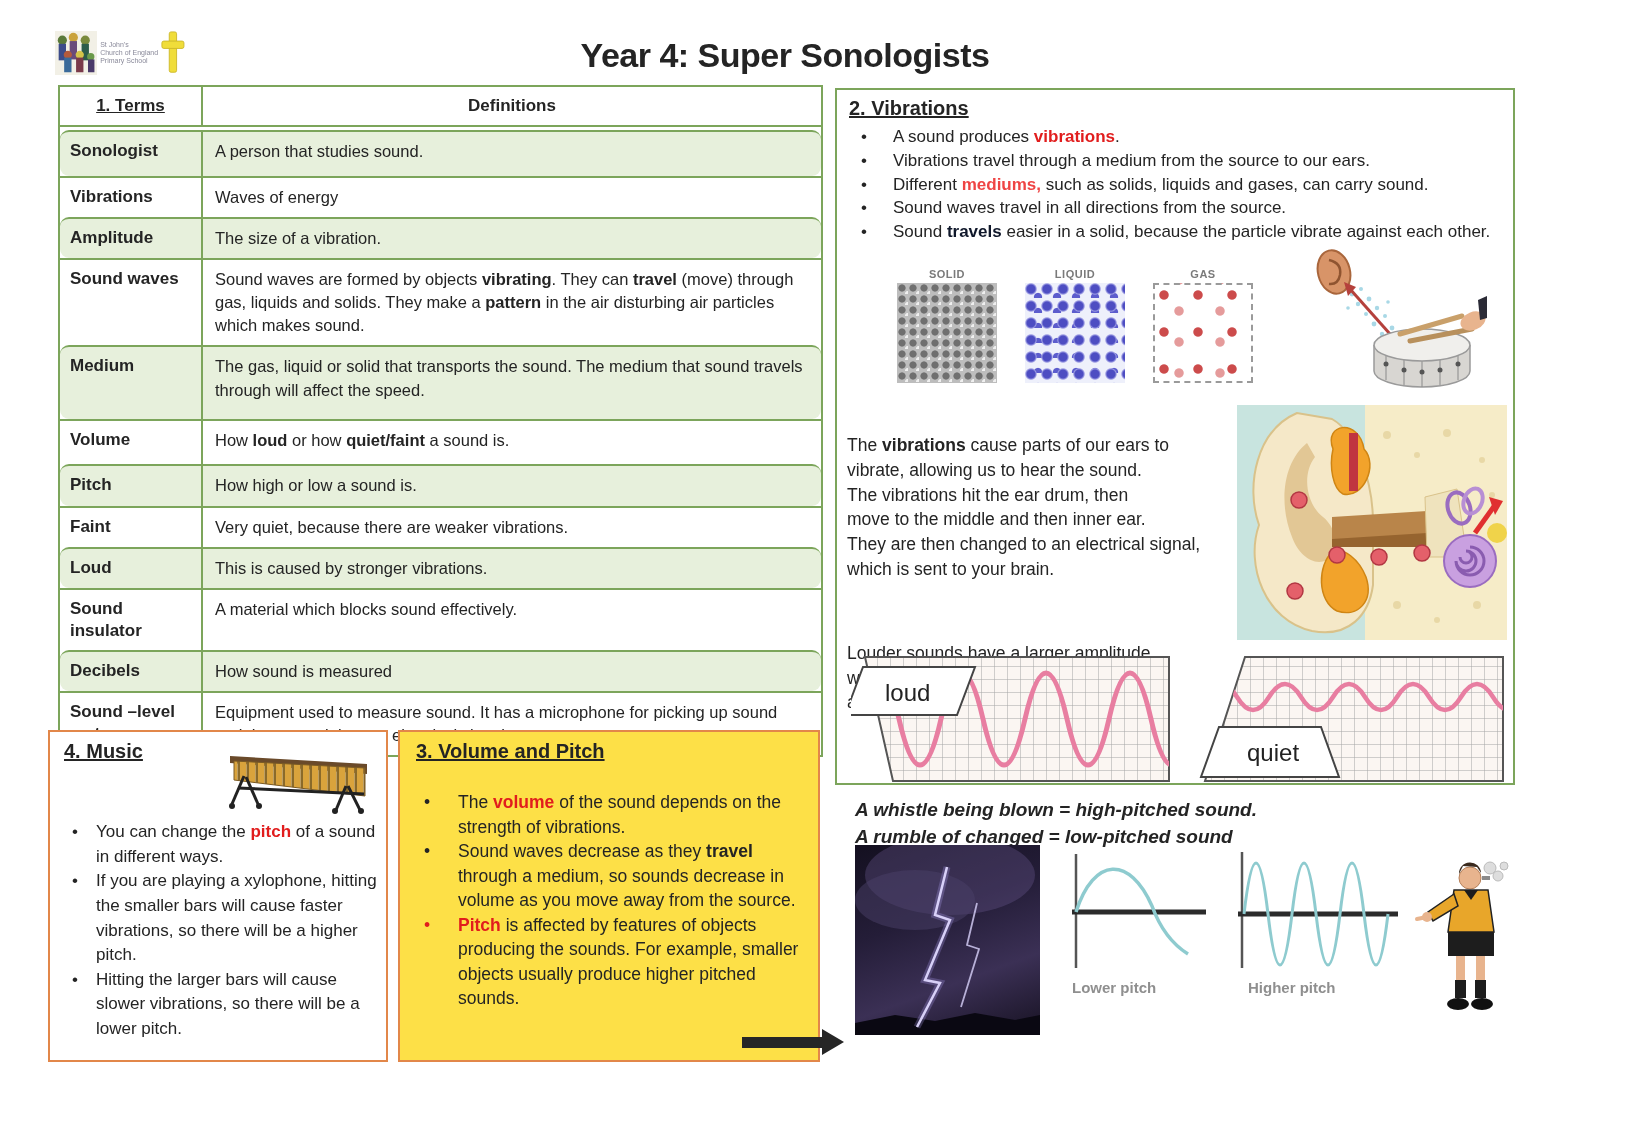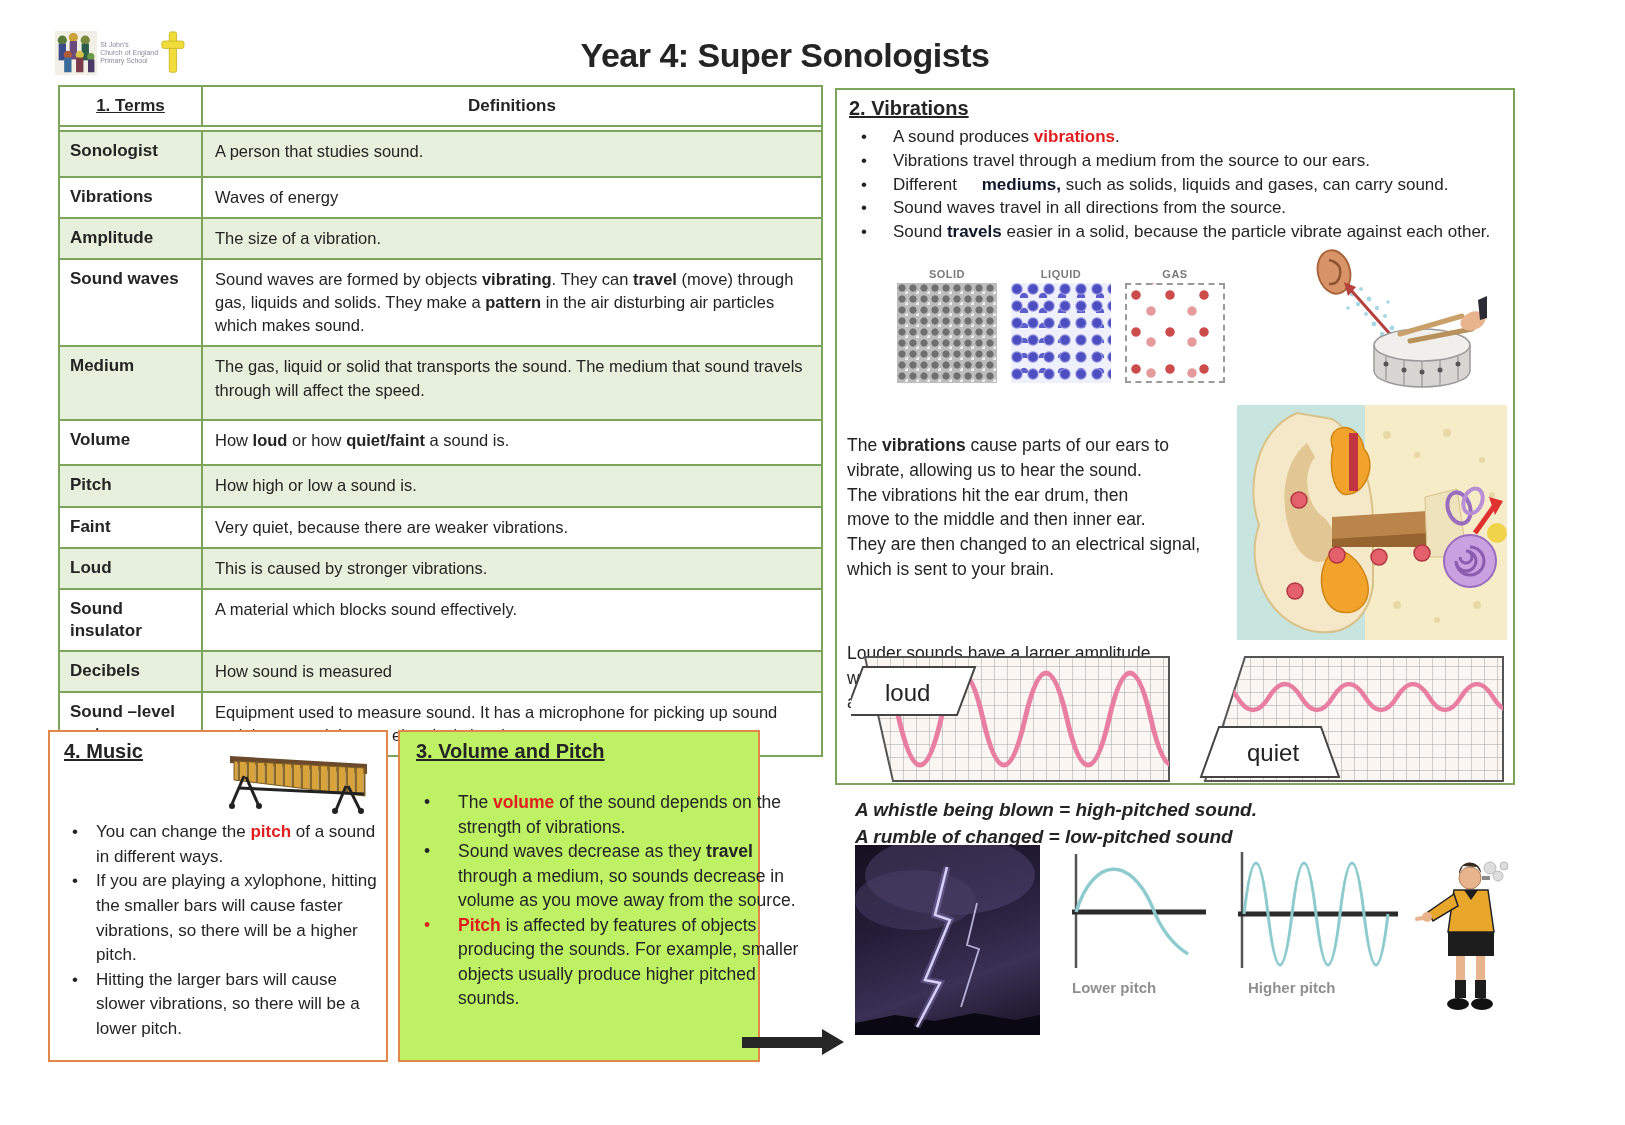--- a/index.html
+++ b/index.html
@@ -20,52 +20,52 @@
   
   .terms-table{position:absolute;left:58px;top:85px;width:765px;border:2.5px solid var(--green);background:#fff;}
   .thead{display:flex;min-height:40px;border-bottom:2px solid var(--green);}
   .thead .th{display:flex;align-items:center;justify-content:center;font-size:17px;font-weight:800;}
   .th-terms{width:143px;border-right:2px solid var(--green);text-decoration:underline;}
   .th-def{flex:1;text-align:right;}
   .tspacer{height:3px;background:#fff;}
   .trow{display:flex;border-top:2px solid var(--green);}
   .trow .term{width:143px;border-right:2px solid var(--green);padding:8px 10px;font-weight:800;font-size:17px;line-height:1.3;}
   .trow .def{flex:1;padding:8px 12px;font-size:16.5px;line-height:1.4;}
-  .trow.g{background:var(--rowgreen);}
+  .trow.g{background:var(--rowgreen);border-radius:9px;}
 
   
   .sec2{position:absolute;left:835px;top:88px;width:680px;height:697px;border:2.5px solid var(--green);background:#fff;}
   .sec-title{font-size:19px;font-weight:800;text-decoration:underline;}
   .sec2 .sec-title{position:absolute;left:12px;top:7px;font-size:20px;}
   .bullets{list-style:none;}
   .bullets li{display:flex;}
   .bullets .mk{flex:0 0 48px;padding-left:16px;}
   .bullets2{position:absolute;left:8px;top:35px;width:660px;font-size:17px;line-height:1.4;}
-  .states{position:absolute;left:60px;top:178px;display:flex;gap:14px;}
+  .states{position:absolute;left:60px;top:178px;display:flex;gap:28px;}
   .state{display:flex;flex-direction:column;align-items:center;}
   .state-label{font-size:11px;font-weight:700;color:#7a7a7a;letter-spacing:.5px;margin-bottom:3px;}
   .state-box{width:100px;height:100px;}
   .solid-box{background-color:#bdbdbd;background-image:radial-gradient(circle at 5px 5px,#6f6f6f 3.2px,rgba(0,0,0,0) 4px),radial-gradient(circle at 10.5px 10.5px,#efefef 2px,rgba(0,0,0,0) 2.8px);background-size:11px 11px;}
   .liquid-box{background-color:#eef0fb;background-image:radial-gradient(circle at 6px 6px,#4d4dc2 4px,#9a9ae2 5.2px,rgba(0,0,0,0) 6.2px),radial-gradient(circle at 13px 14px,#5c5ccd 3.6px,rgba(0,0,0,0) 4.6px);background-size:16px 17px,19px 15px;}
   .gas-box{border:2px dashed #9a9a9a;background-image:radial-gradient(circle at 9px 10px,#cc4b4b 4.2px,rgba(0,0,0,0) 5.2px),radial-gradient(circle at 24px 26px,#e59b9b 4.2px,rgba(0,0,0,0) 5.2px);background-size:34px 37px,41px 31px;}
   .drum-img{position:absolute;left:445px;top:152px;}
   .paras{position:absolute;left:10px;top:318px;width:400px;font-size:17.5px;line-height:1.42;white-space:pre-line;}
   .para2{margin-top:34px;}
   .ear-img{position:absolute;left:400px;top:315px;}
   .wave{position:absolute;top:563px;}
   .wave.loud{left:14px;}
   .wave.quiet{left:348px;}
 
   
   .sec4{position:absolute;left:48px;top:730px;width:340px;height:332px;border:2.5px solid var(--orange);background:#fff;}
   .sec4 .sec-title{position:absolute;left:14px;top:8px;font-size:20px;}
   .xylo{position:absolute;left:172px;top:12px;}
   .bullets4{position:absolute;left:8px;top:88px;width:326px;font-size:17px;line-height:1.45;}
   .bullets4 .mk{flex:0 0 38px;padding-left:14px;}
-  .sec3{position:absolute;left:398px;top:730px;width:362px;height:332px;border:2.5px solid var(--orange);background:#bef264;}
+  .sec3{position:absolute;left:398px;top:730px;width:422px;height:332px;border:2.5px solid var(--orange);background:#fde047;}
   .sec3 .sec-title{position:absolute;left:16px;top:8px;font-size:20px;}
   .bullets3{position:absolute;left:8px;top:58px;width:408px;font-size:17.5px;line-height:1.4;}
   .bullets3 .mk{flex:0 0 50px;padding-left:16px;}
   .mk.redmk{color:var(--red);}
 
   
   .captions{position:absolute;left:855px;top:797px;font-size:19px;font-weight:800;font-style:italic;line-height:1.42;}
   .black-arrow{position:absolute;left:742px;top:1029px;z-index:5;display:flex;align-items:center;}
   .black-arrow .shaft{width:80px;height:11px;background:#262626;}
   .black-arrow .head{width:0;height:0;border-top:13px solid transparent;border-bottom:13px solid transparent;border-left:22px solid #262626;}
@@ -173,21 +173,21 @@
       <li>
           <span class="mk">•</span>
           <span><span>A sound produces </span><span class="b" style="color: rgb(225, 29, 29);">vibrations</span><span>.</span></span>
         </li>
       <li>
           <span class="mk">•</span>
           <span><span>Vibrations travel through a medium from the source to our ears.</span></span>
         </li>
       <li>
           <span class="mk">•</span>
-          <span><span>Different </span><span class="b" style="color: #0f172a; margin-left: 20px;">mediums,</span><span> such as solids, liquids and gases, can carry sound.</span></span>
+          <span><span>Different </span><span class="b" style="color: #ef4444;">mediums,</span><span> such as solids, liquids and gases, can carry sound.</span></span>
         </li>
       <li>
           <span class="mk">•</span>
           <span><span>Sound waves travel in all directions from the source.</span></span>
         </li>
       <li>
           <span class="mk">•</span>
           <span><span>Sound </span><span class="b" style="color: #0f172a;">travels</span><span> easier in a solid, because the particle vibrate against each other.</span></span>
         </li>
     </ul>

